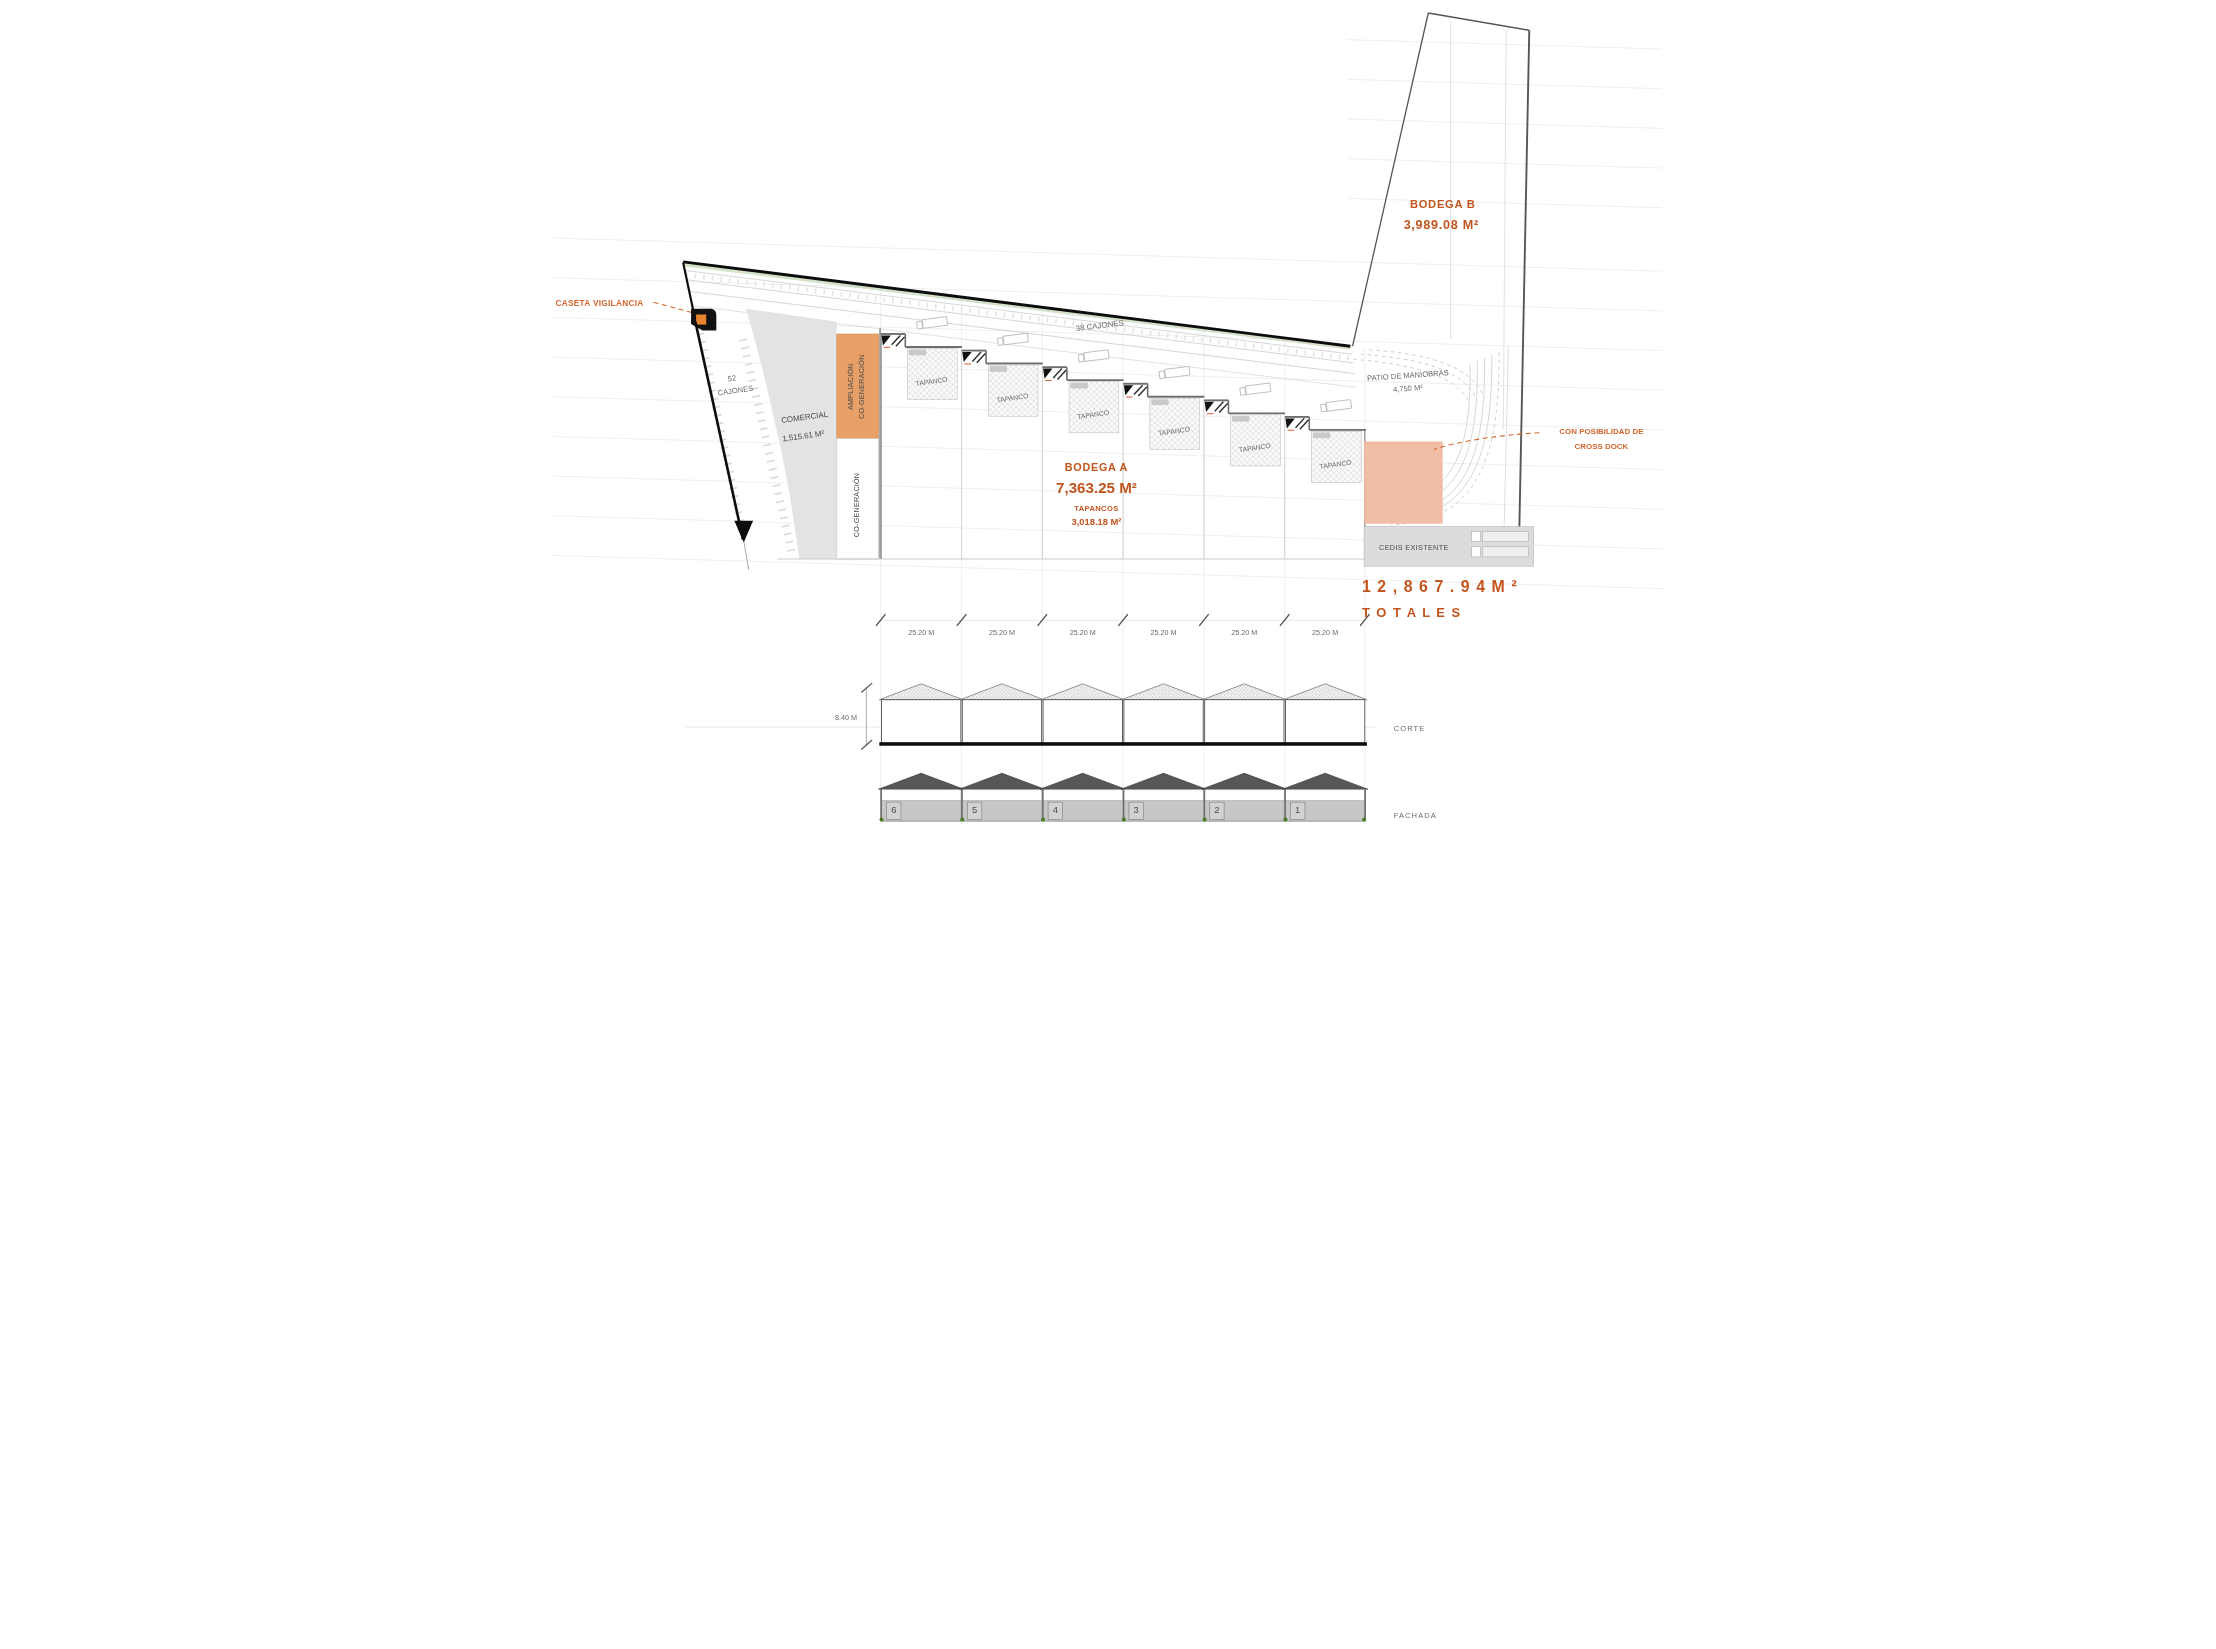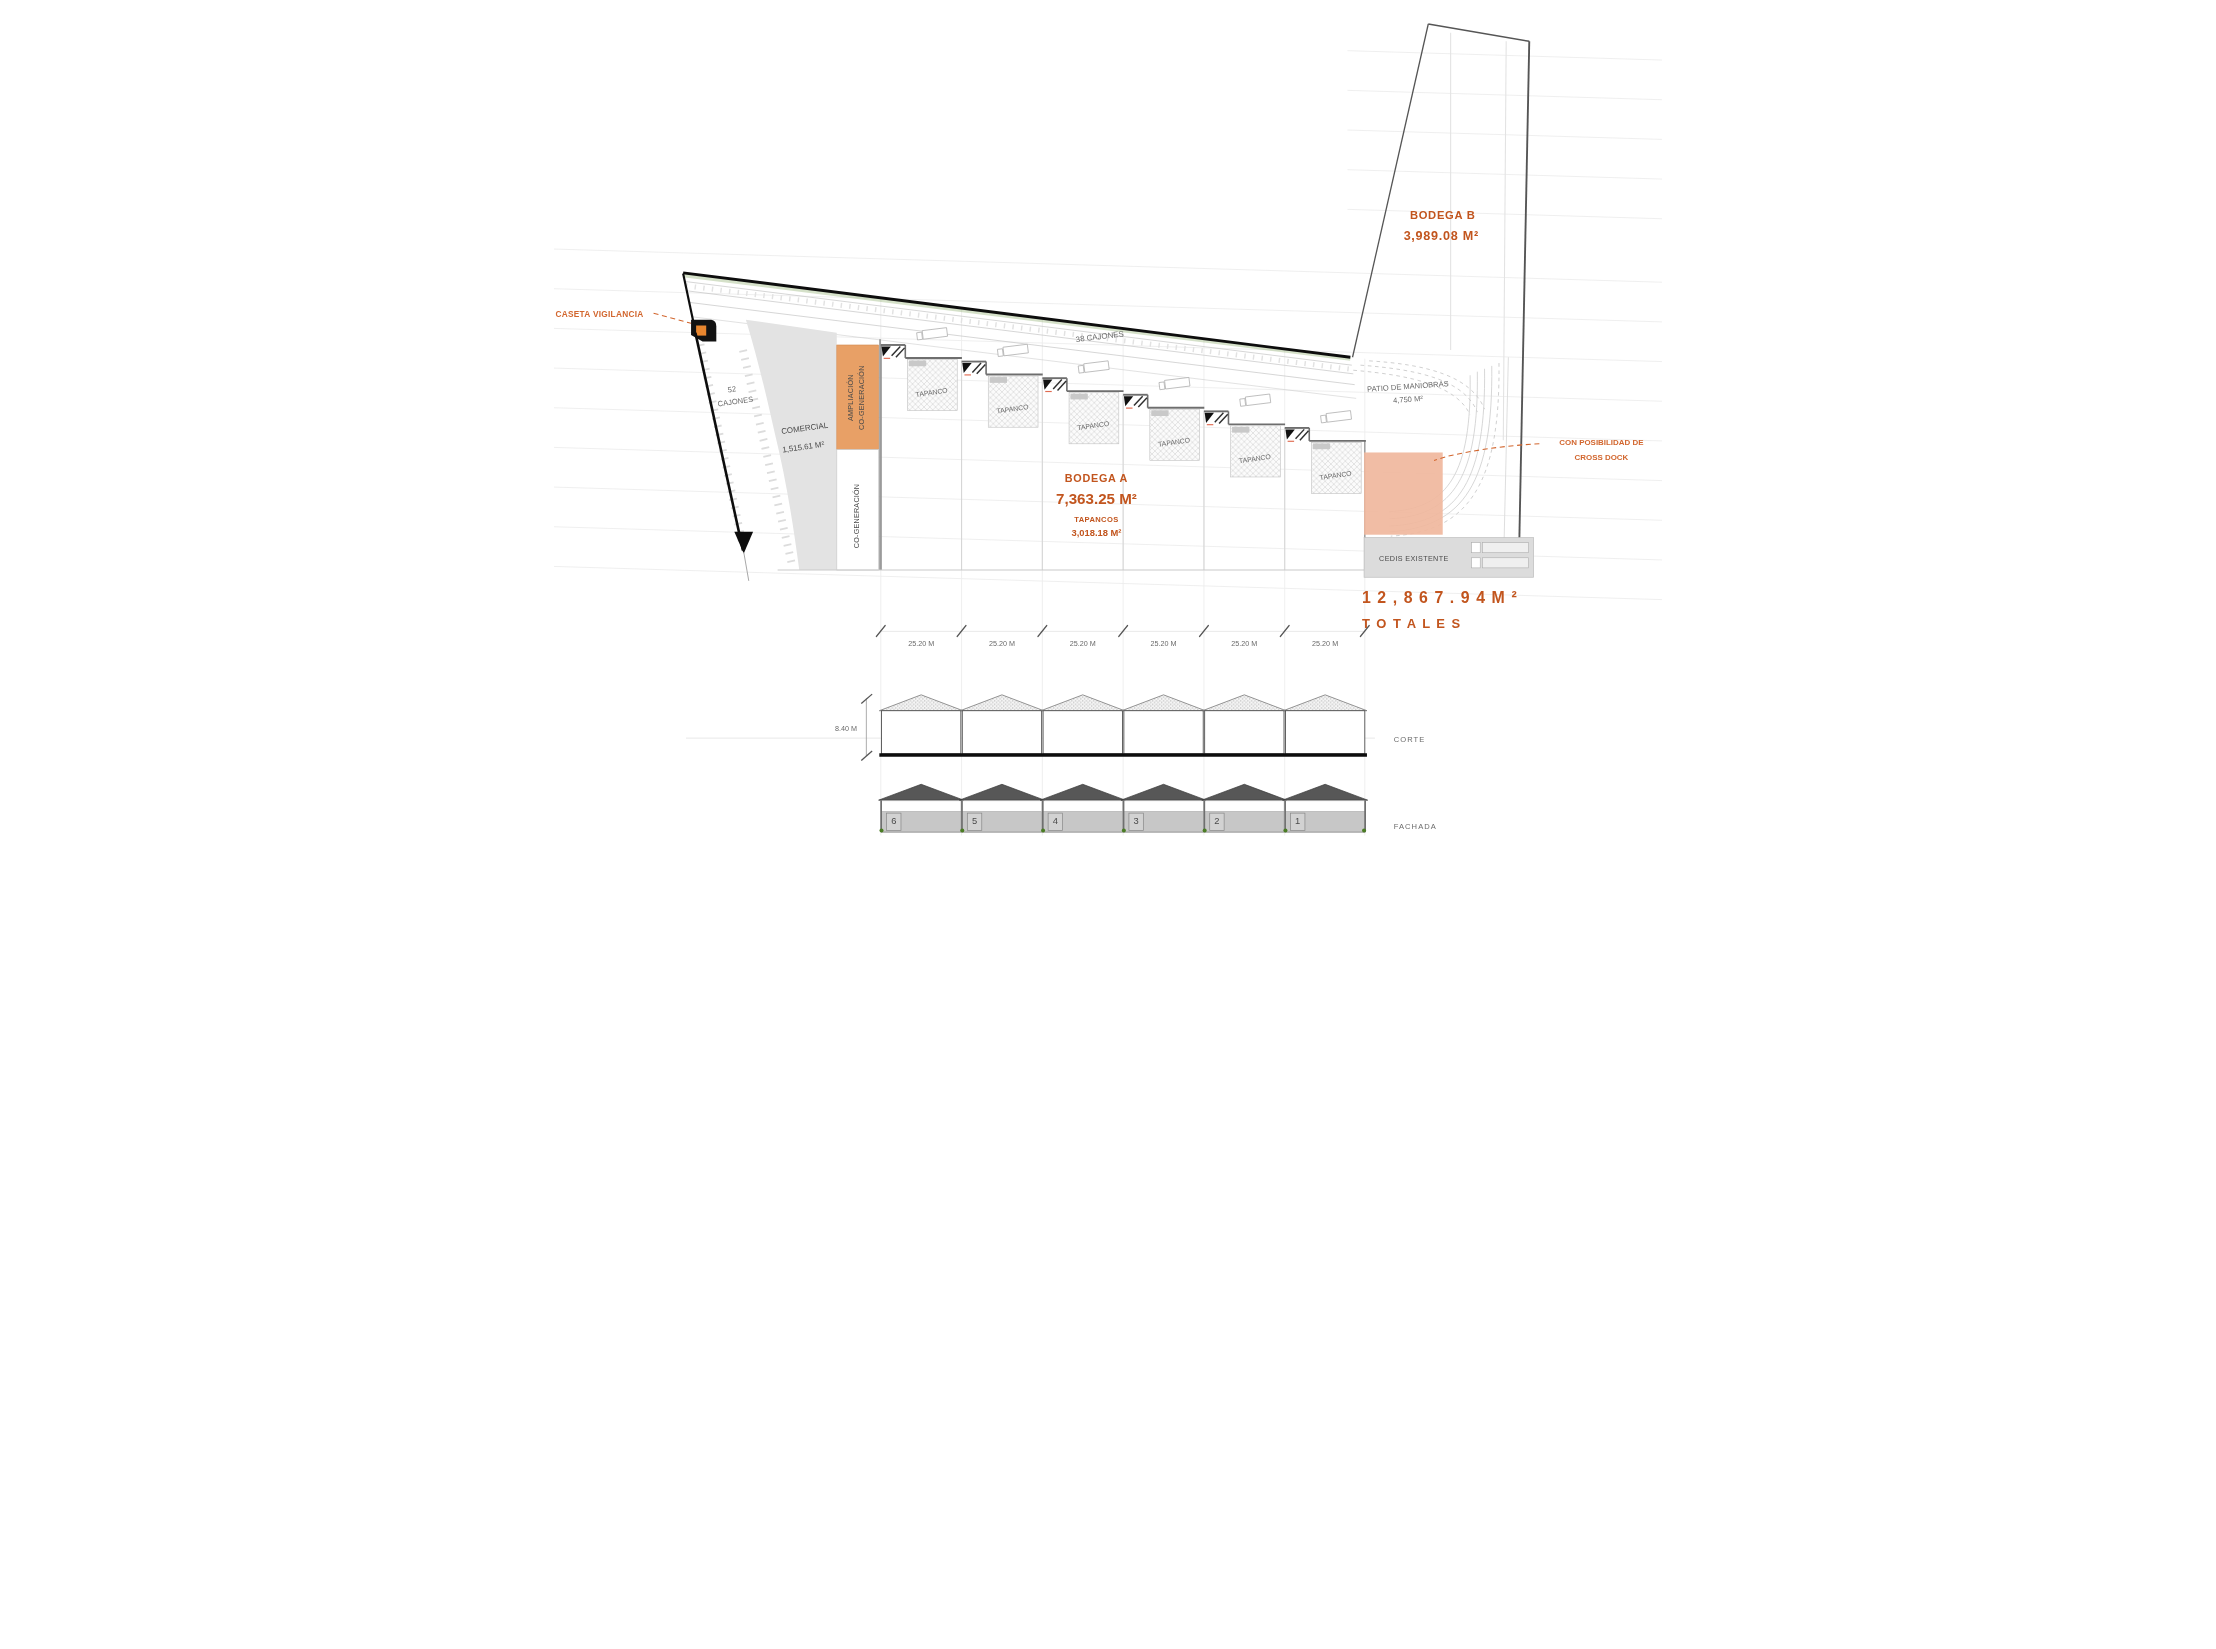--- a/index.html
+++ b/index.html
@@ -1,16 +1,16 @@
 <!DOCTYPE html>
 <html style="font-size:9.2px"><head>
 <meta charset="utf-8">
 <style>
   html,body{margin:0;padding:0;background:#ffffff;}
-  .stage{position:relative;width:100%;max-width:1108px;margin:11px auto;}
+  .stage{position:relative;width:100%;max-width:1108px;margin:0 auto;}
   svg{display:block;width:100%;height:auto;font-family:"Liberation Sans",sans-serif;}
   text{font-family:"Liberation Sans",sans-serif;}
   .t-orange{fill:#C2551E;font-weight:bold;}
   .t-orange-sm{fill:#D2662E;font-weight:bold;}
   .t-gray{fill:#6a6a6a;}
   .t-dark{fill:#4a4a4a;}
   .ln-faint{stroke:#ededed;stroke-width:1.2;fill:none;}
   .ln-road{stroke:#c6c6c6;stroke-width:1;fill:none;}
   .ln-curve{stroke:#cdcdcd;stroke-width:1.1;fill:none;}
   .ln-curve-d{stroke:#c4c4c4;stroke-width:1.1;fill:none;stroke-dasharray:5 5;}

